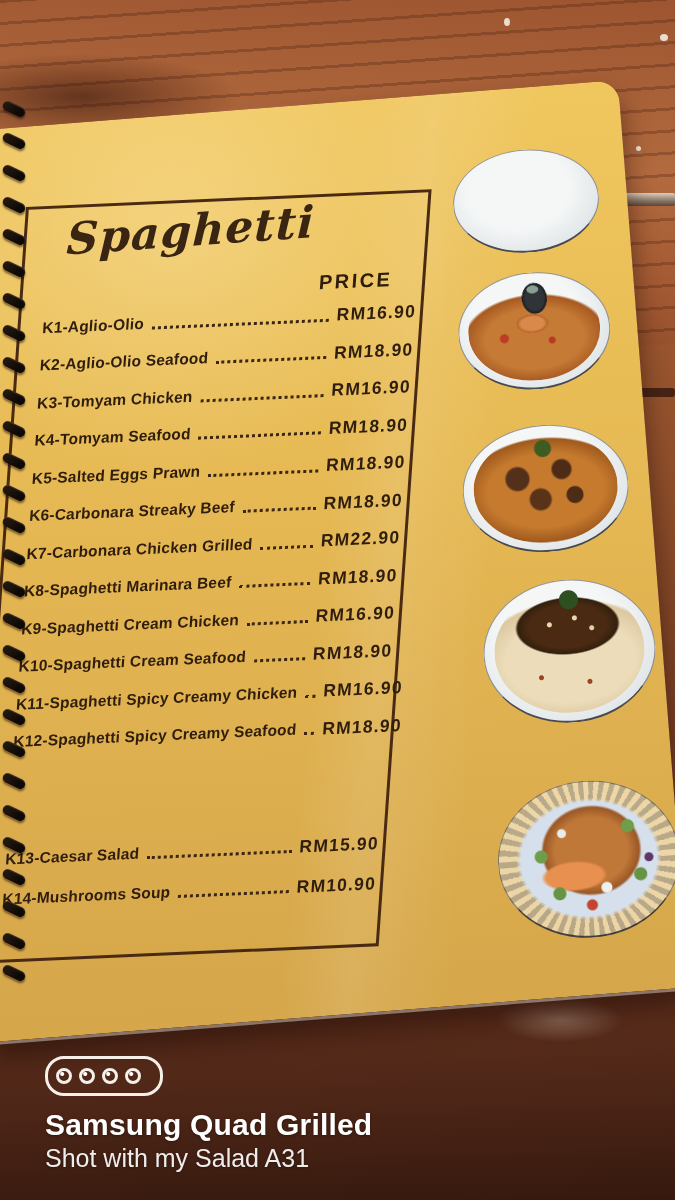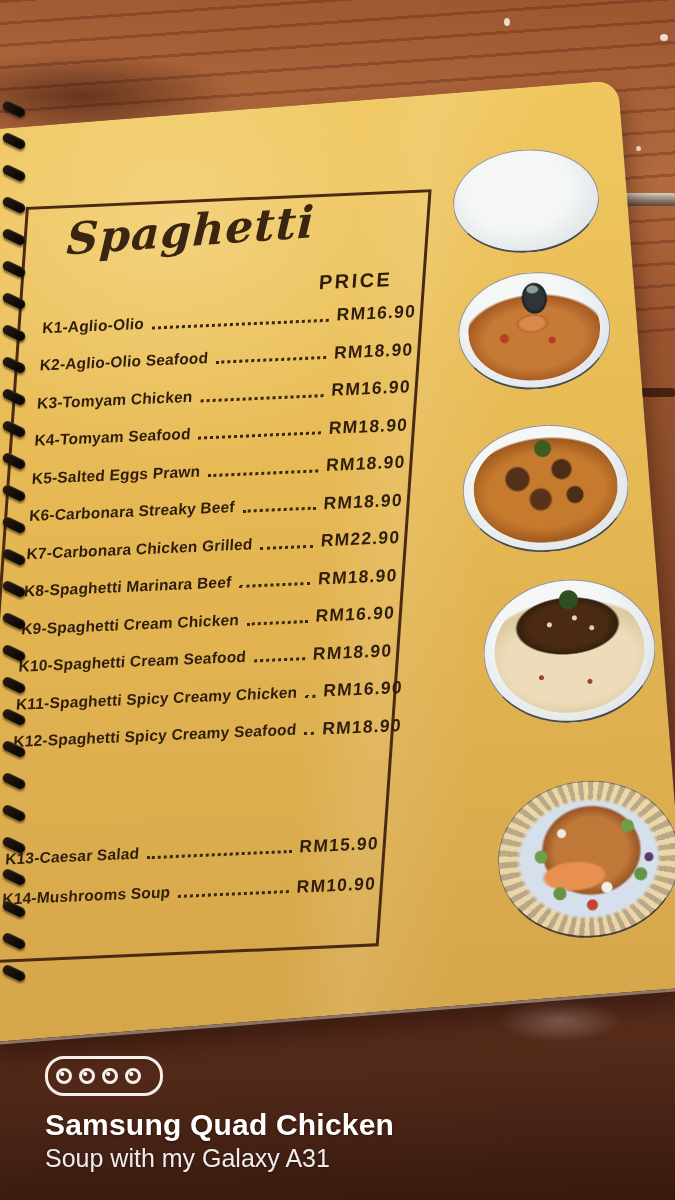--- a/index.html
+++ b/index.html
@@ -268,17 +268,17 @@
       <span class="coil" style="top: 864px;"></span>
     </div>
 
   <div class="watermark">
     <div class="cam-pill">
       <span class="cam-lens"></span>
       <span class="cam-lens"></span>
       <span class="cam-lens"></span>
       <span class="cam-lens"></span>
     </div>
-    <div class="wm-title">Samsung Quad Chicken</div>
-    <div class="wm-sub">Soup with my Galaxy A31</div>
+    <div class="wm-title">Samsung Quad Grilled</div>
+    <div class="wm-sub">Shot with my Salad A31</div>
   </div>
 
 </div>
 
 </body></html>

